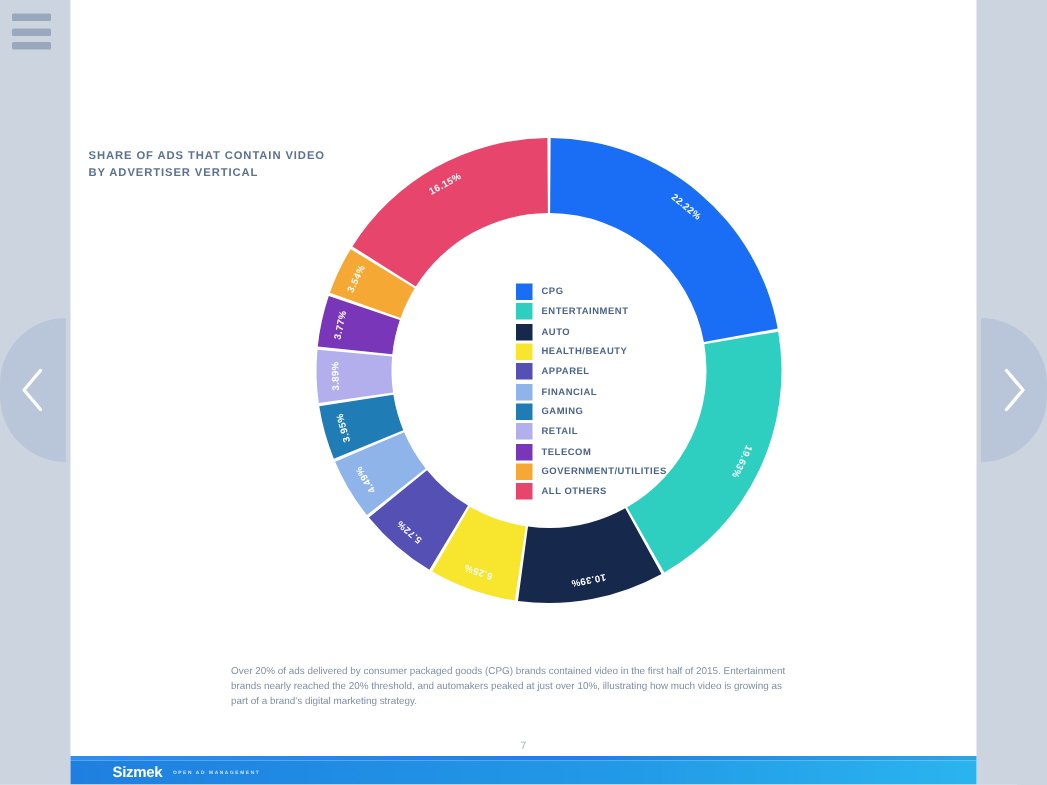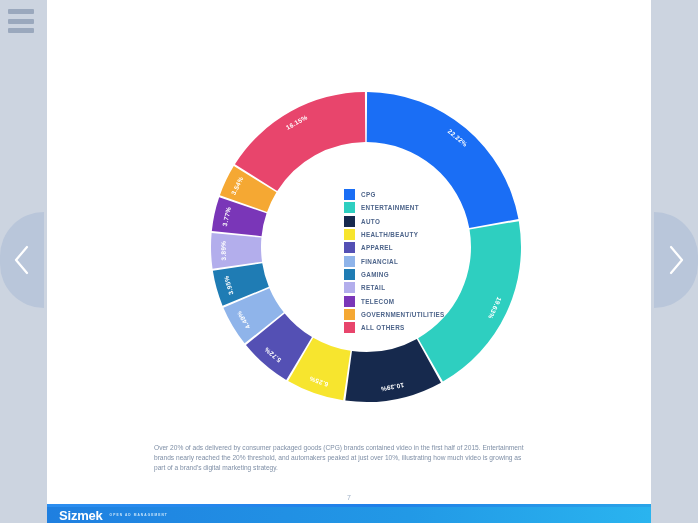--- a/index.html
+++ b/index.html
@@ -95,41 +95,43 @@
     background: linear-gradient(90deg,#2b8ef0 0%,#1f7fe8 55%,#2aa4e8 100%);
   }
   
   #footer-bar {
     position: absolute; left: 47px; top: 507px;
     width: 604px; height: 16px;
     background: linear-gradient(90deg,#1f7fe0 0%,#2299e6 60%,#2ab4ef 100%);
     display: flex; align-items: center;
   }
   #footer-logo {
-    margin-left: 12px; font-size: 13px; font-weight: bold;
+    margin-left: 28px; font-size: 10px; font-weight: bold;
     color: #ffffff; letter-spacing: -0.2px;
   }
   #footer-tagline {
     margin-left: 7px; font-size: 3.2px; font-weight: bold;
     letter-spacing: 1.1px; color: #cfe8fa; text-transform: uppercase;
   }
 </style>
 </head>
 <body>
 
 <div id="viewer">
 
   <div id="hamburger">
     <span></span>
     <span></span>
     <span></span>
   </div>
 
   <div id="page">
 
+    <div id="chart-title">SHARE OF ADS THAT CONTAIN VIDEO
+BY ADVERTISER VERTICAL</div>
 
     <div id="donut-wrap">
       <svg width="318" height="318" viewBox="0 0 318 318">
         <g id="donut-segments">
             <path d="M 160.08209534618405 4.003777240663823 A 155 155 0 0 1 311.4496696797321 130.9982462238421 L 262.2723568798185 140.0310700226027 A 105 105 0 0 0 159.73303233128598 54.00255877593355 Z" fill="#1a6ef5"></path>
             <path d="M 311.82577503318385 133.12950550324425 A 155 155 0 0 1 235.8900698601102 293.5842381443955 L 211.08682151813917 250.1699677752357 A 105 105 0 0 0 262.52713792570523 141.4748263086493 Z" fill="#2ecfc0"></path>
             <path d="M 234.00348552059734 294.64467243412673 A 155 155 0 0 1 138.32865658496718 312.61541446553395 L 144.99683188013904 263.062054960523 A 105 105 0 0 0 209.80881277201757 250.88832648763423 Z" fill="#16294d"></path>
             <path d="M 136.1858654250052 312.31182362620973 A 155 155 0 0 1 81.11609483748285 293.0115566532828 L 106.23993521248838 249.78202224899803 A 105 105 0 0 0 143.54526367500353 262.85639665001304 Z" fill="#f7e52e"></path>
             <path d="M 79.25259312677504 291.9110646146373 A 155 155 0 0 1 38.95887102962699 257.05675578723924 L 77.68181585877957 225.4255442429685 A 105 105 0 0 0 104.97756308587986 249.0365276421737 Z" fill="#5450b4"></path>
             <path d="M 37.60148604982466 255.3711617170255 A 155 155 0 0 1 16.406449120731082 219.7624822373259 L 62.40436875920493 200.16168151560788 A 105 105 0 0 0 76.76229700149412 224.28369019540438 Z" fill="#8fb4ea"></path>

